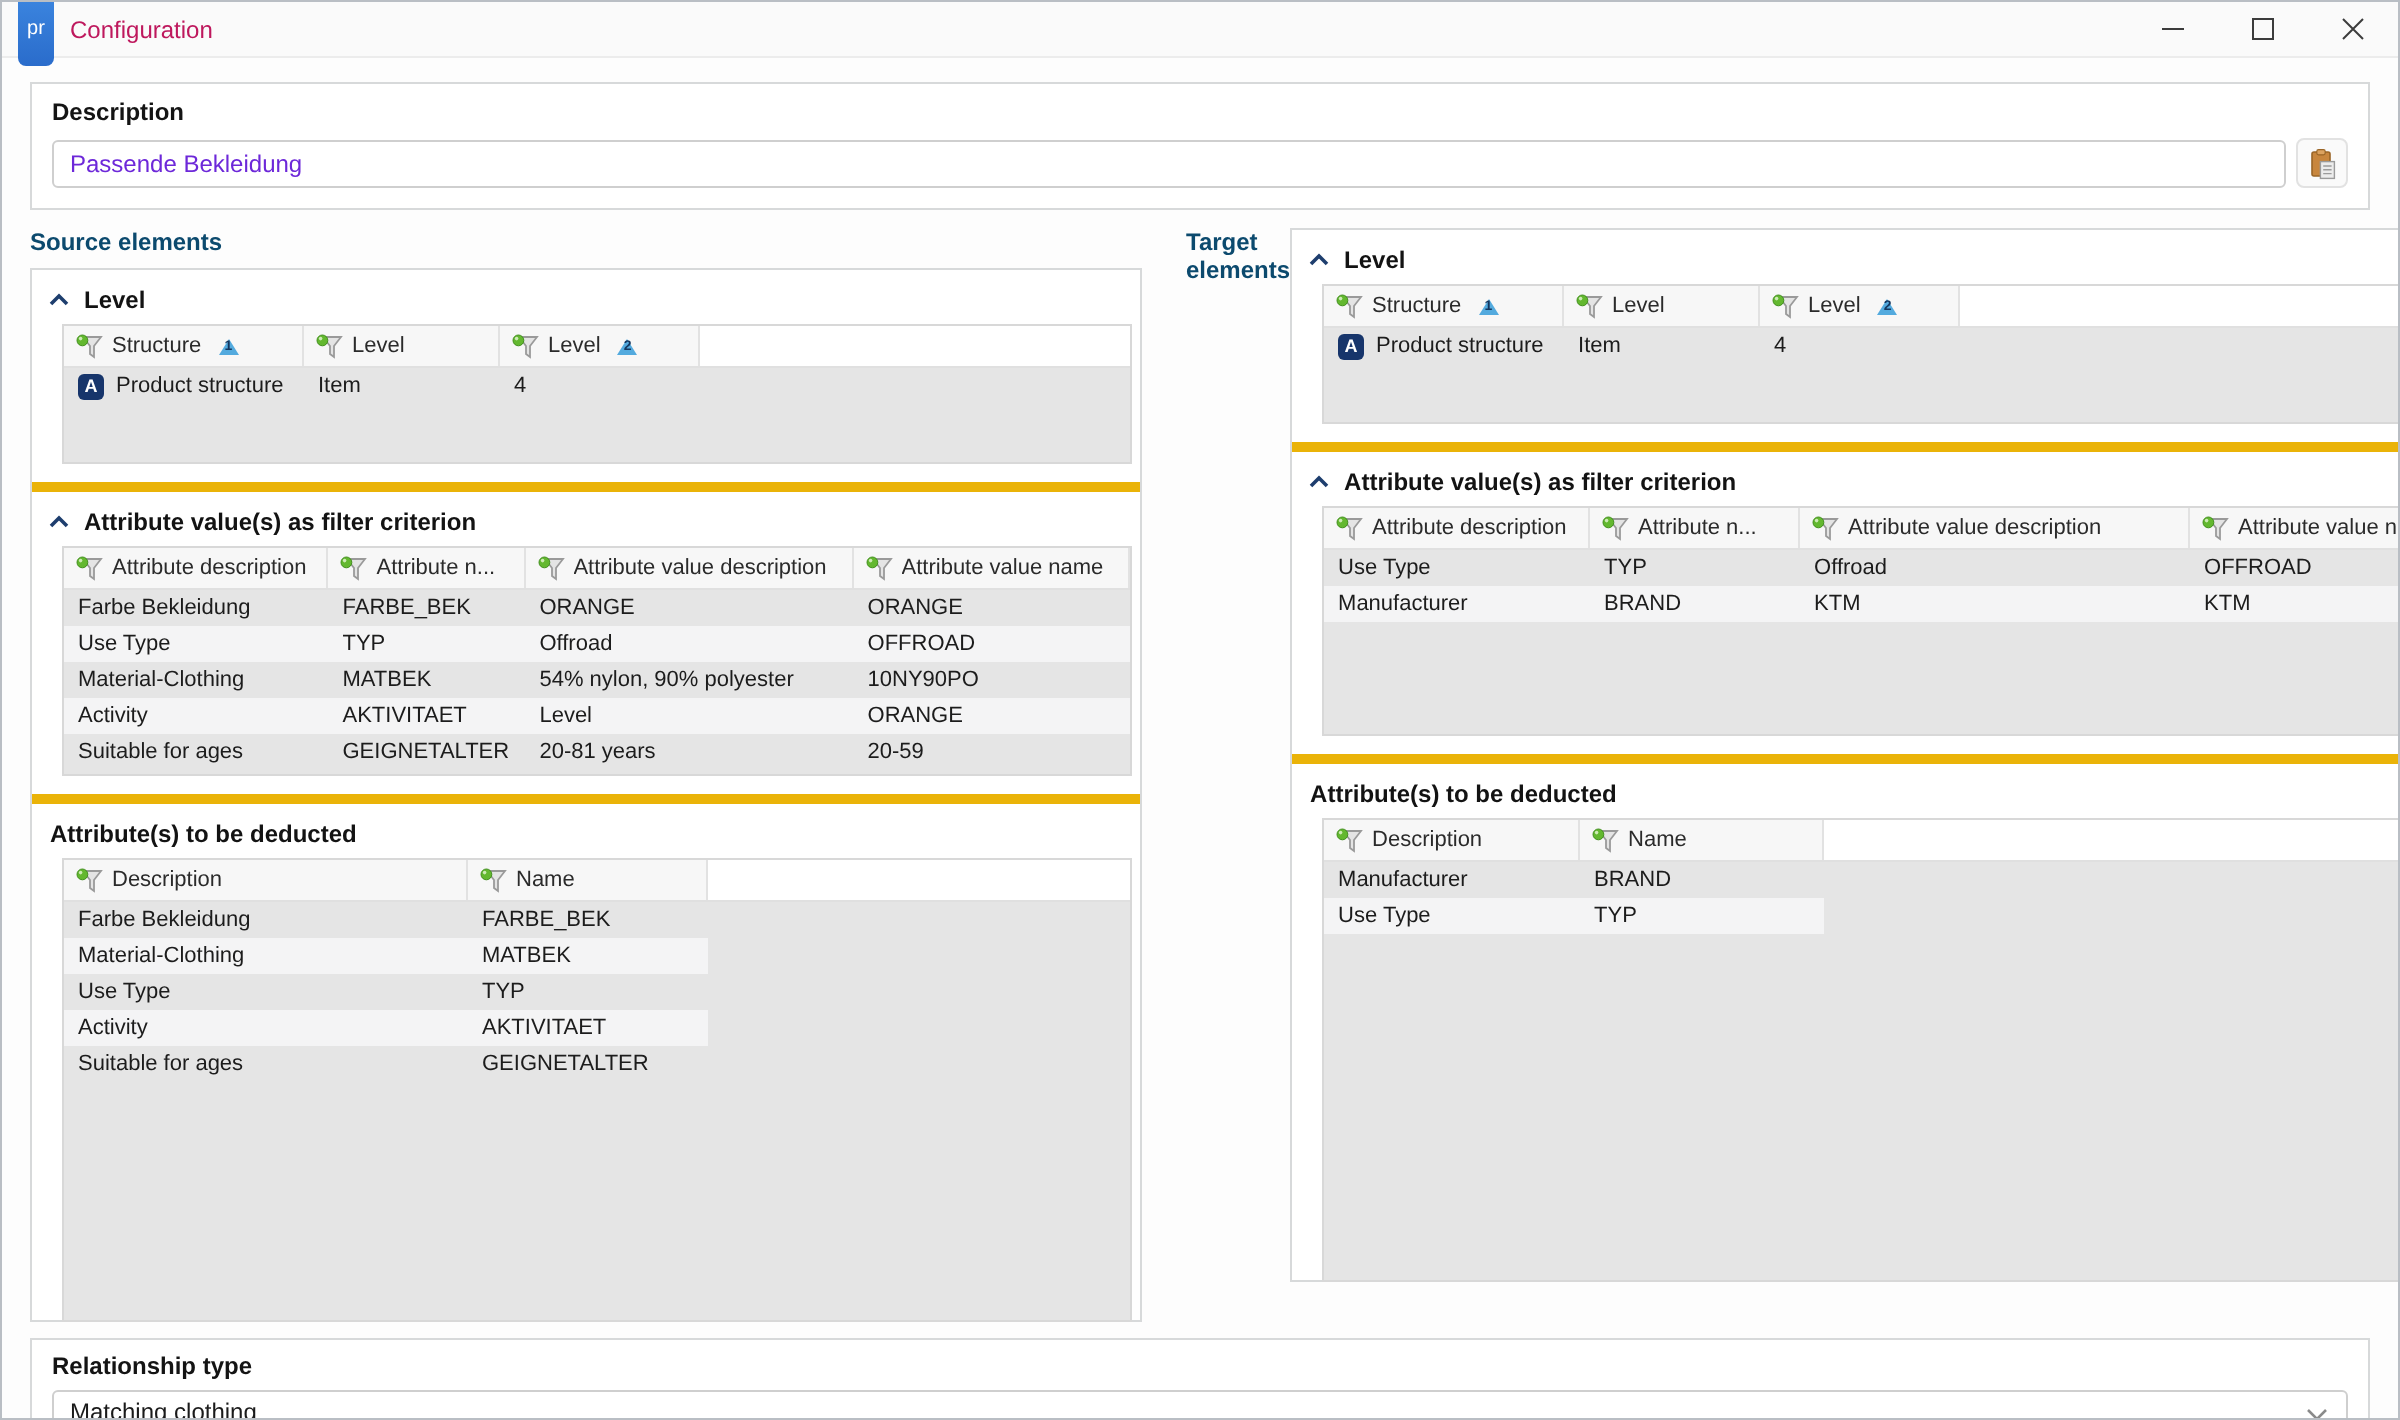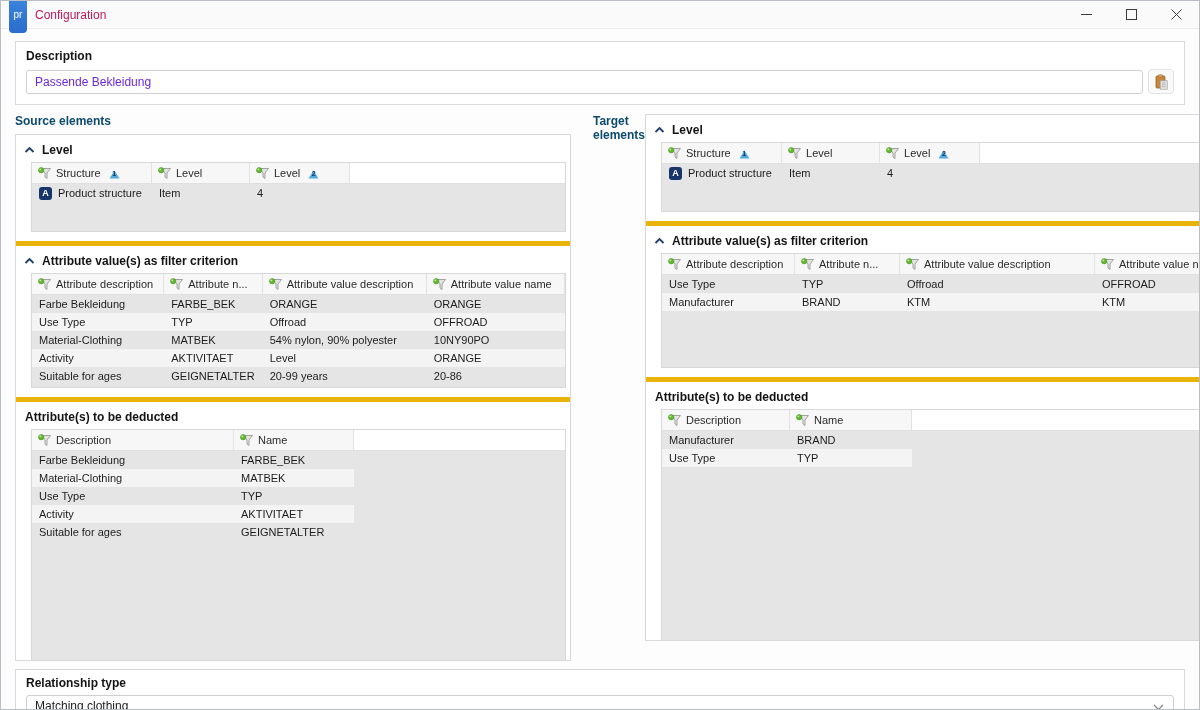--- a/index.html
+++ b/index.html
@@ -237,22 +237,22 @@
               </div>
               <div class="trow">
                 <div class="td c0">Activity</div>
                 <div class="td c1">AKTIVITAET</div>
                 <div class="td c2">Level</div>
                 <div class="td c3">ORANGE</div>
               </div>
               <div class="trow">
                 <div class="td c0">Suitable for ages</div>
                 <div class="td c1">GEIGNETALTER</div>
-                <div class="td c2">20-99 years</div>
-                <div class="td c3">20-86</div>
+                <div class="td c2">20-81 years</div>
+                <div class="td c3">20-59</div>
               </div>
             </div>
           </div>
         </div>
 
         <div class="section">
           <div class="sechead nocaret">
             <span class="ttl">Attribute(s) to be deducted</span>
           </div>
           <div class="tablebox box-deduct ded-l">

